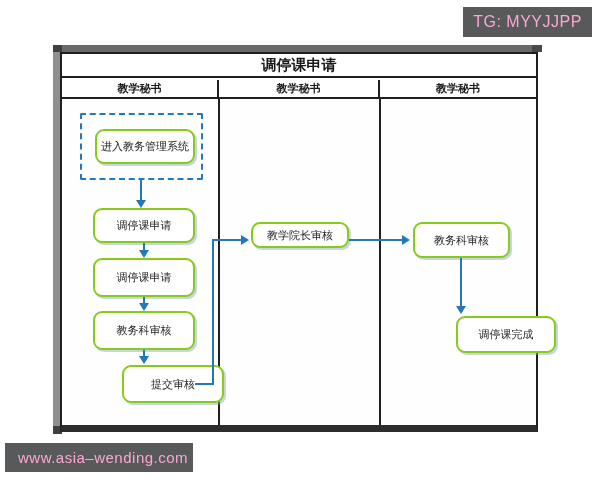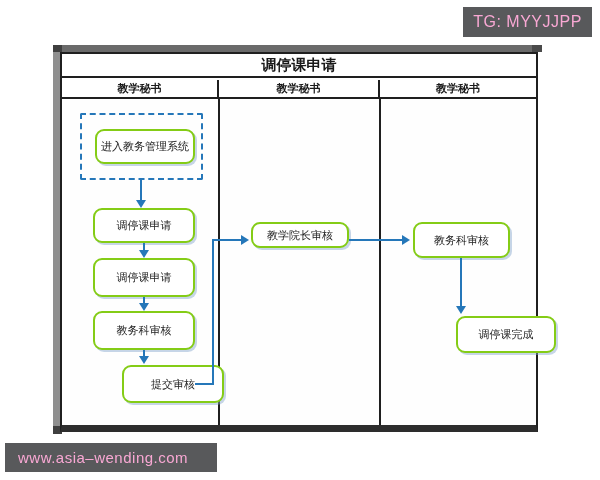--- a/index.html
+++ b/index.html
@@ -7,21 +7,21 @@
     position:relative;width:600px;height:480px;background:#ffffff;overflow:hidden;
     font-family:"Liberation Sans","DejaVu Sans",sans-serif;color:#1a1a1a;
   }
   
   .badge{
     position:absolute;background:#58595b;color:#f9a8d4;
     display:flex;align-items:center;justify-content:center;
     letter-spacing:.5px;
   }
   #tg-badge{left:463px;top:7px;width:129px;height:30px;font-size:16px;}
-  #watermark{left:5px;top:443px;width:212px;height:29px;font-size:15px;justify-content:flex-start;padding-left:13px;box-sizing:border-box;}
+  #watermark{left:5px;top:443px;width:188px;height:29px;font-size:15px;justify-content:flex-start;padding-left:13px;box-sizing:border-box;}
   
   .shadow{position:absolute;}
   #shadow-top{left:53px;top:45px;width:489px;height:7px;background:#6a6a6a;}
   #shadow-left{left:53px;top:52px;width:7px;height:382px;background:#8f8f8f;}
   #shadow-corner-tl{left:53px;top:45px;width:9px;height:7px;background:#3f3f3f;}
   #shadow-corner-tr{left:532px;top:45px;width:10px;height:7px;background:#4a4a4a;}
   #shadow-corner-bl{left:53px;top:426px;width:9px;height:8px;background:#3f3f3f;}
   
   #frame{
     position:absolute;left:60px;top:52px;width:478px;height:380px;

